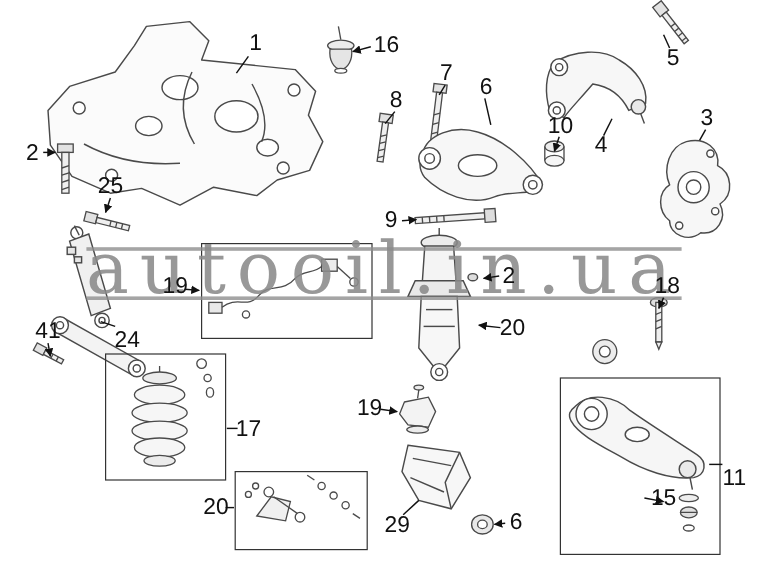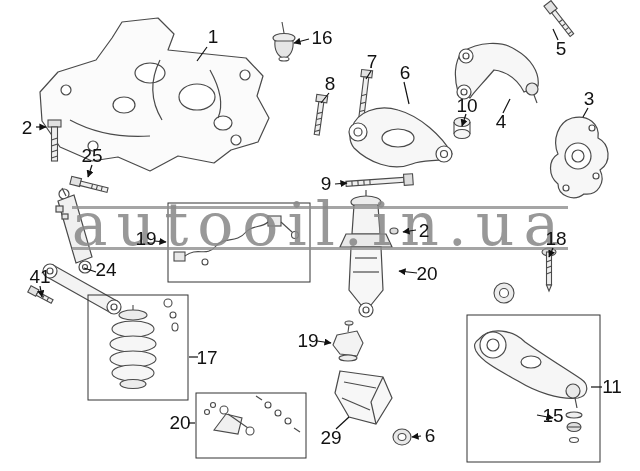--- a/index.html
+++ b/index.html
@@ -329,23 +329,23 @@
   <div class="lbl" style="left:405px;top:73px">6</div>
   <div class="lbl" style="left:561px;top:49px">5</div>
   <div class="lbl" style="left:467px;top:106px">10</div>
   <div class="lbl" style="left:501px;top:122px">4</div>
   <div class="lbl" style="left:589px;top:99px">3</div>
   <div class="lbl" style="left:326px;top:184px">9</div>
   <div class="lbl" style="left:424px;top:231px">2</div>
   <div class="lbl" style="left:556px;top:239px">18</div>
   <div class="lbl" style="left:146px;top:239px">19</div>
   <div class="lbl" style="left:427px;top:274px">20</div>
-  <div class="lbl" style="left:106px;top:270px">24</div>
+  <div class="lbl" style="left:106px;top:284px">24</div>
   <div class="lbl" style="left:40px;top:277px">41</div>
   <div class="lbl" style="left:207px;top:358px">17</div>
   <div class="lbl" style="left:308px;top:341px">19</div>
   <div class="lbl" style="left:180px;top:423px">20</div>
   <div class="lbl" style="left:331px;top:438px">29</div>
   <div class="lbl" style="left:430px;top:436px">6</div>
-  <div class="lbl" style="left:612px;top:387px">11</div>
+  <div class="lbl" style="left:612px;top:399px">11</div>
   <div class="lbl" style="left:553px;top:416px">15</div>
 
 </div>
 
 </body></html>

